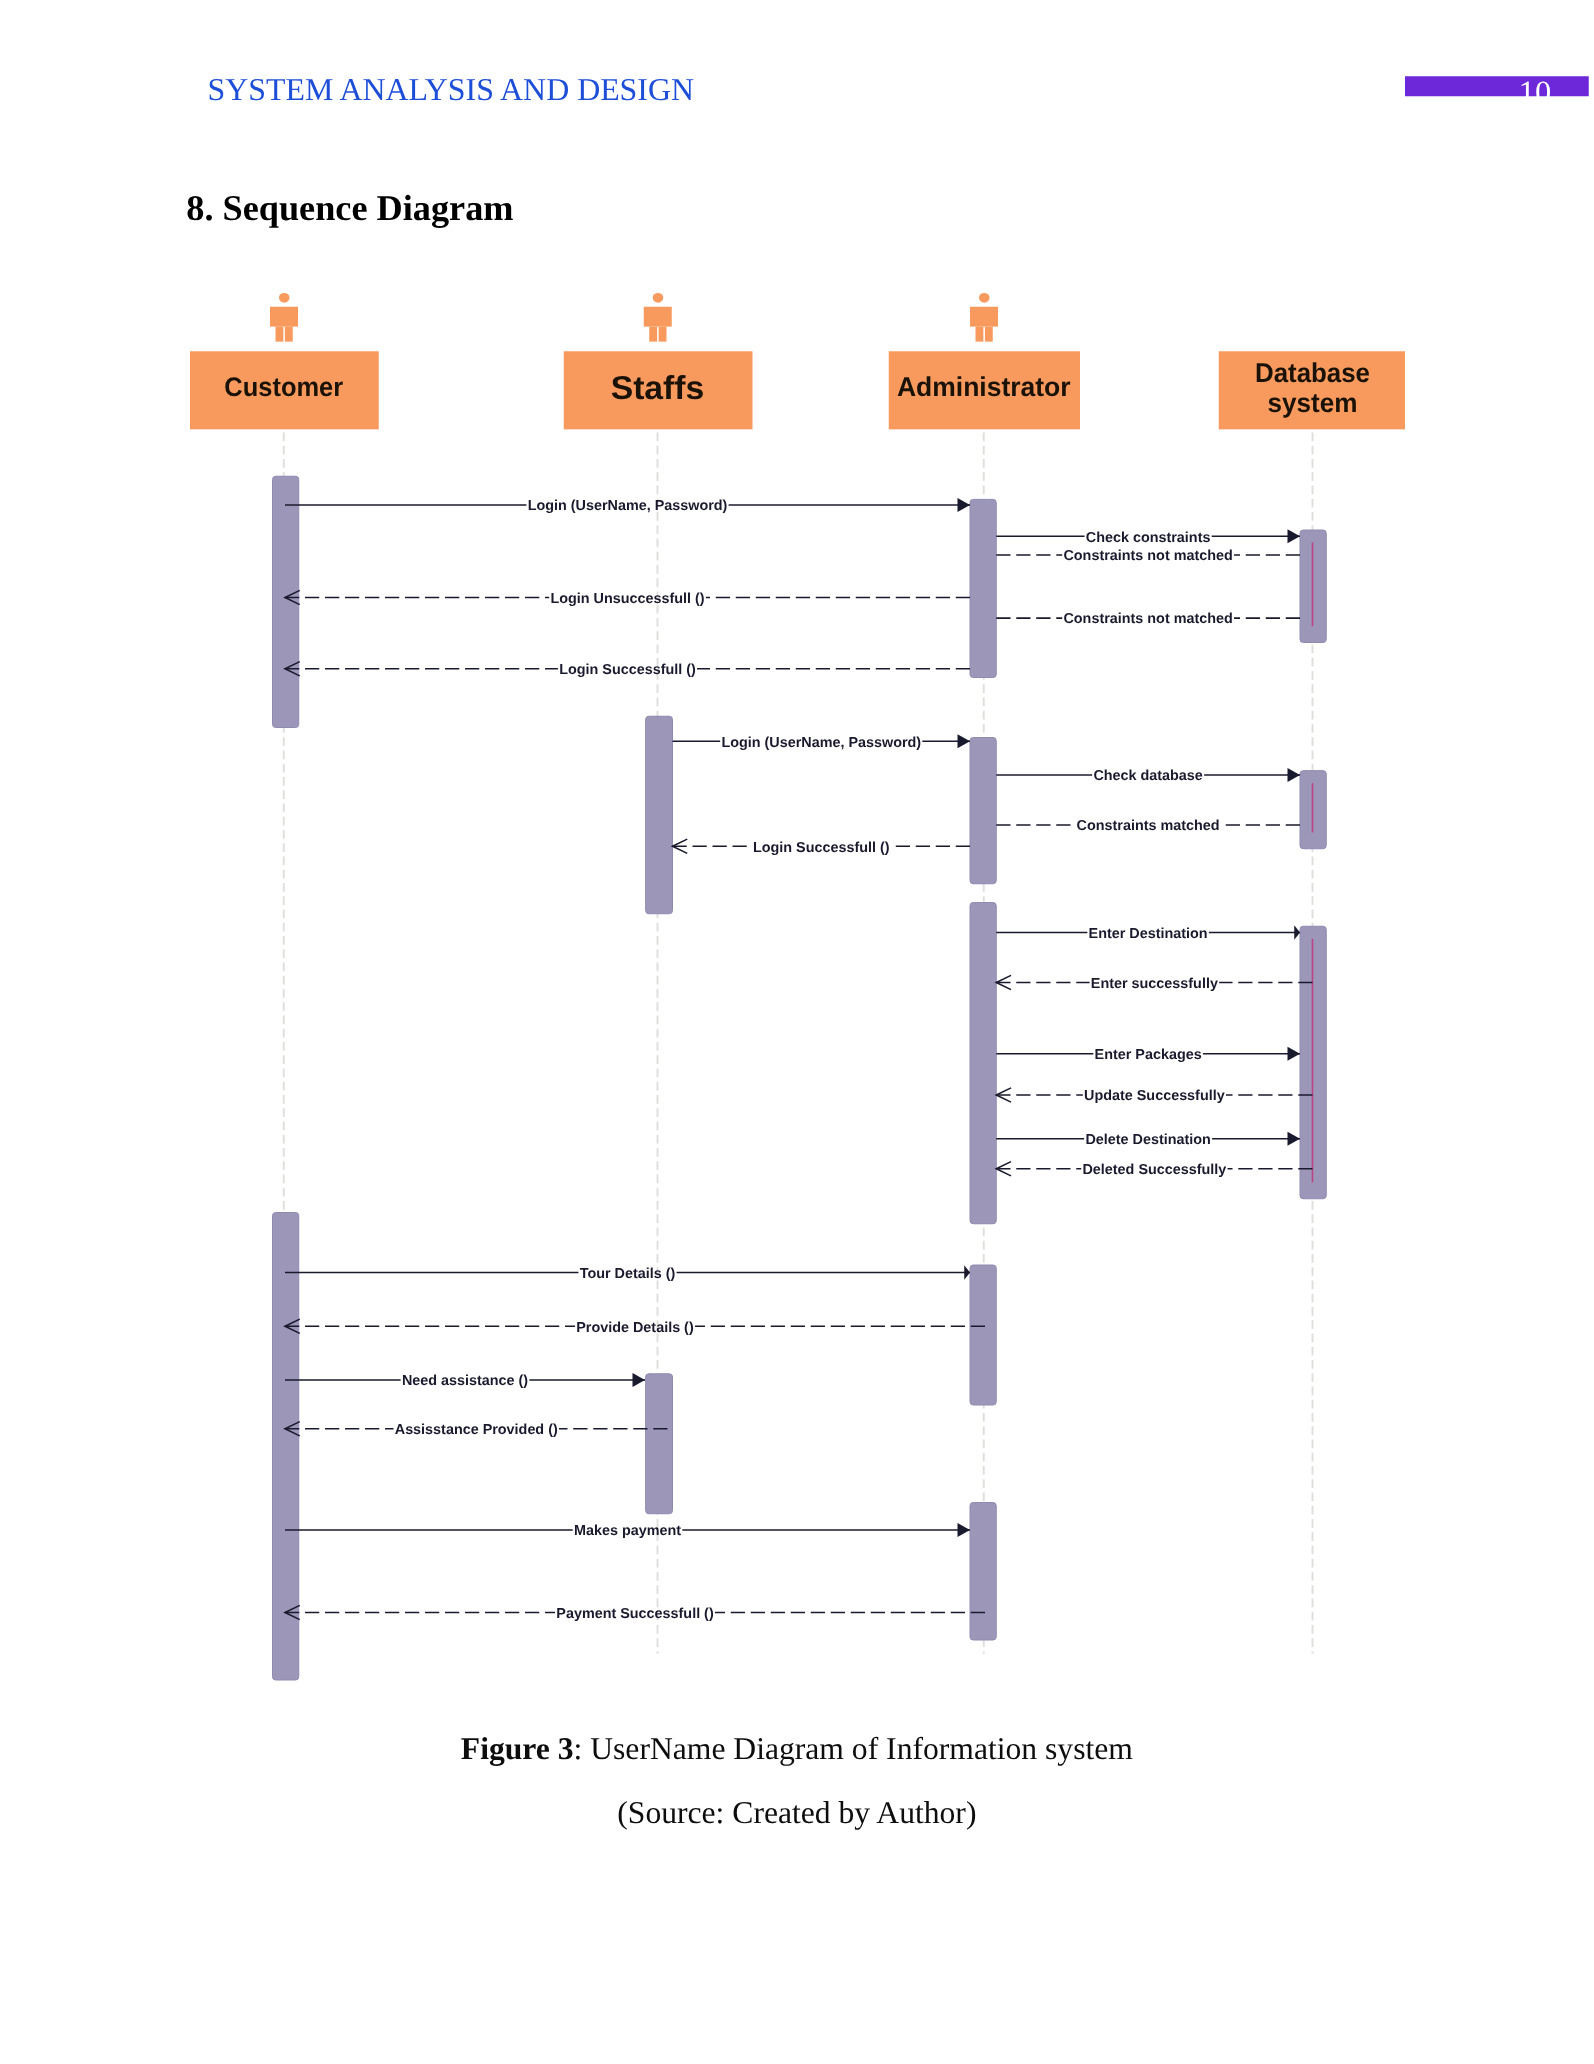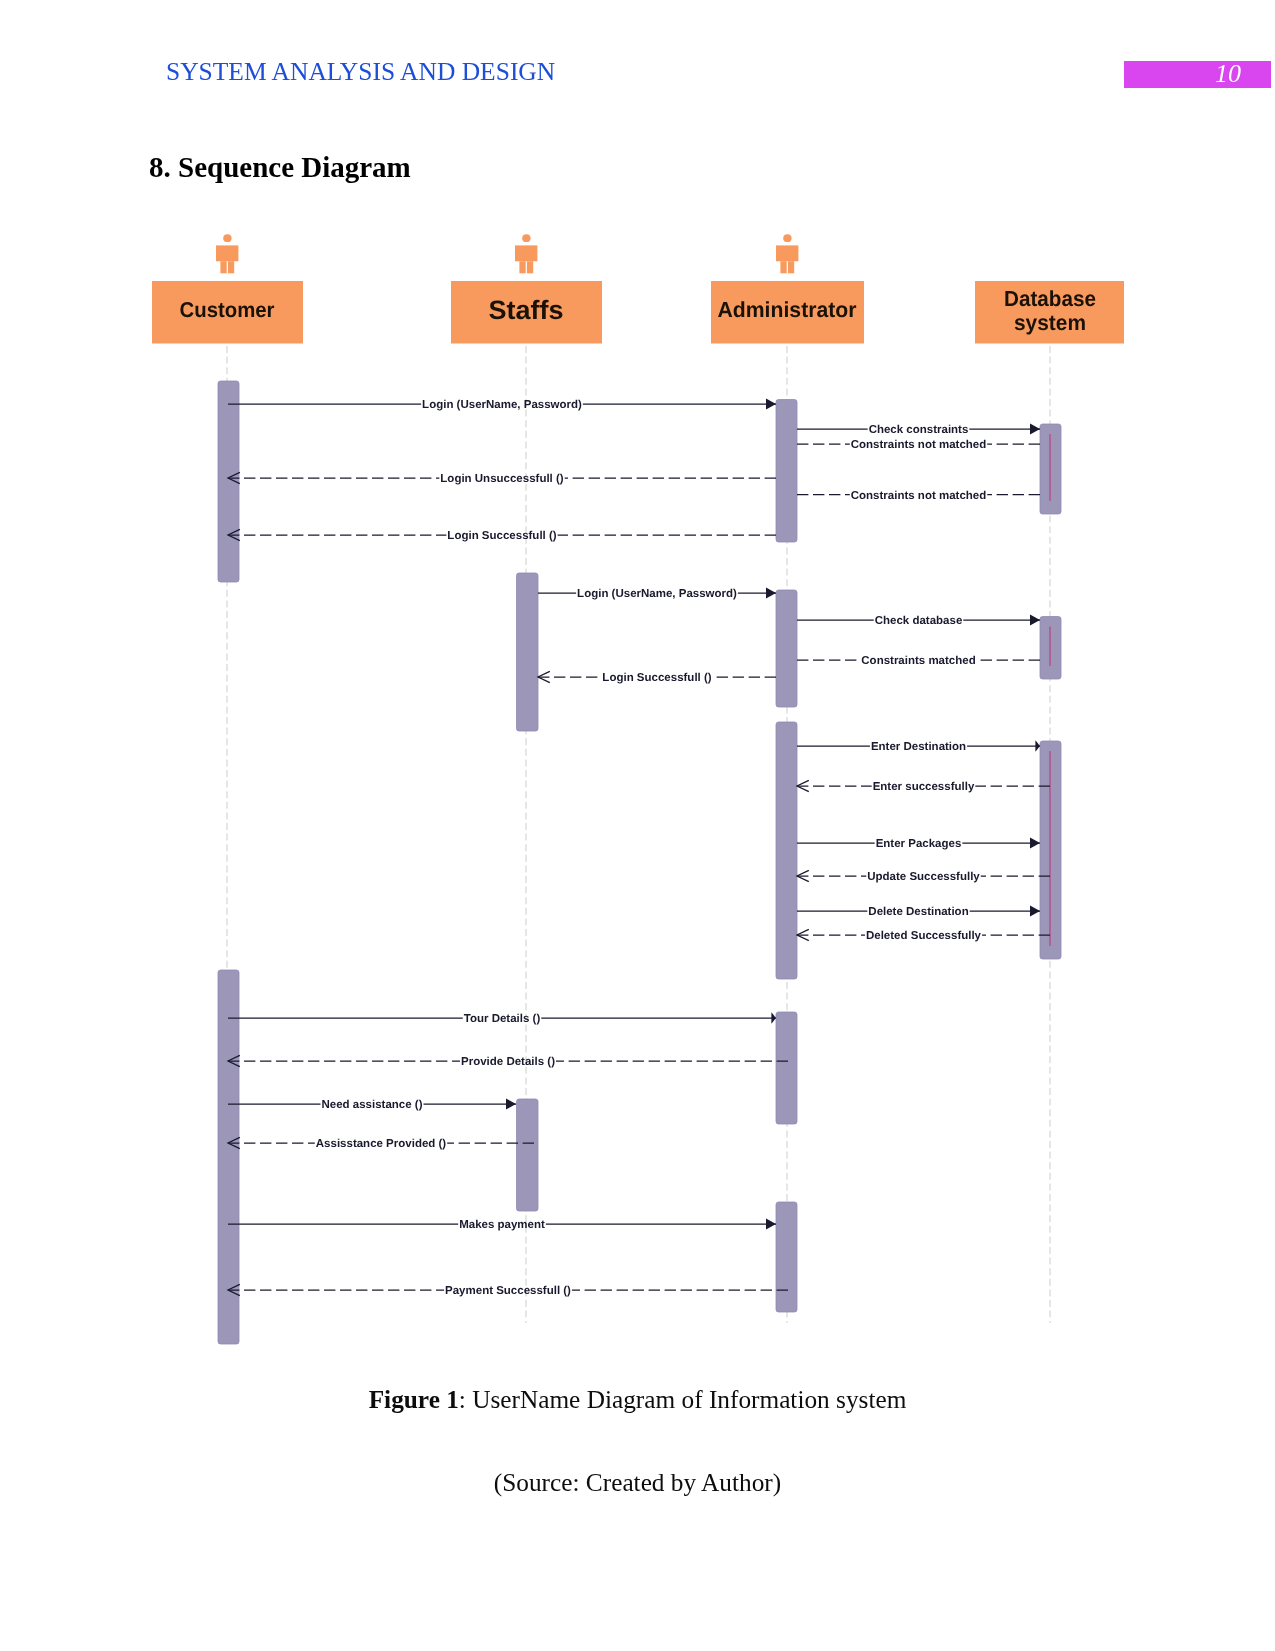--- a/index.html
+++ b/index.html
@@ -6,33 +6,33 @@
   html,body{margin:0;padding:0;}
   body{width:1275px;height:1651px;background:#ffffff;
        font-family:"Liberation Serif", serif;overflow:hidden;
        -webkit-font-smoothing:antialiased;}
   svg text{text-rendering:geometricPrecision;}
   #seq-svg{will-change:opacity;}
   .page{position:relative;width:1275px;height:1651px;will-change:opacity;}
   .doc-header{position:absolute;left:166px;top:57px;font-size:25.5px;color:#1d4ed8;
        line-height:30px;
        font-family:"Liberation Serif", serif;}
-  .page-banner{position:absolute;left:1124px;top:61px;width:147px;height:27px;
-       background:#d946ef;font-style:italic;}
+  .page-banner{position:absolute;left:1124px;top:61px;width:147px;height:16px;
+       background:#6d28d9;}
   .page-banner span{position:absolute;right:30px;top:-1px;color:#fff;font-size:26px;
        line-height:28px;font-family:"Liberation Serif", serif;}
   .section-title{position:absolute;left:149px;top:151px;font-size:29px;font-weight:bold;
        line-height:32px;color:#000;
        font-family:"Liberation Serif", serif;}
   .diagram{position:absolute;left:0px;top:0px;}
   .caption{position:absolute;left:0;width:1275px;text-align:center;font-size:25.3px;
        color:#0d0d0d;line-height:28px;
        font-family:"Liberation Serif", serif;}
   .cap1{top:1385px;}
-  .cap2{top:1468px;}
+  .cap2{top:1436px;}
   .cap1 b{font-weight:bold;}
 </style>
 </head>
 <body>
 
 <div class="page">
   <div class="doc-header">SYSTEM ANALYSIS AND DESIGN</div>
   <div class="page-banner">
     <span>10</span>
   </div>
@@ -241,15 +241,15 @@
         <path d="M776 1224 L766 1218.4 L766 1229.6 Z" fill="#1A1A2E"></path>
       </g>
       <g>
         <text x="508" y="1294.3" font-family="&quot;Liberation Sans&quot;, sans-serif" font-size="11.5" font-weight="bold" fill="#1a1a2e" text-anchor="middle">Payment Successfull ()</text>
         <line x1="228" y1="1290" x2="444.046875" y2="1290" stroke="#1A1A2E" stroke-width="1.25" stroke-dasharray="11.4 4.6"></line>
         <line x1="788" y1="1290" x2="571.953125" y2="1290" stroke="#1A1A2E" stroke-width="1.25" stroke-dasharray="11.4 4.6"></line>
         <path d="M239.8 1284.3 L228 1290 L239.8 1295.7" fill="none" stroke="#1A1A2E" stroke-width="1.3" stroke-linejoin="miter"></path>
       </g>
     </svg>
 
-  <div class="caption cap1"><b>Figure 1</b><span>: UserName Diagram of Information system</span></div>
+  <div class="caption cap1"><b>Figure 3</b><span>: UserName Diagram of Information system</span></div>
   <div class="caption cap2">(Source: Created by Author)</div>
 </div>
 
 </body></html>

